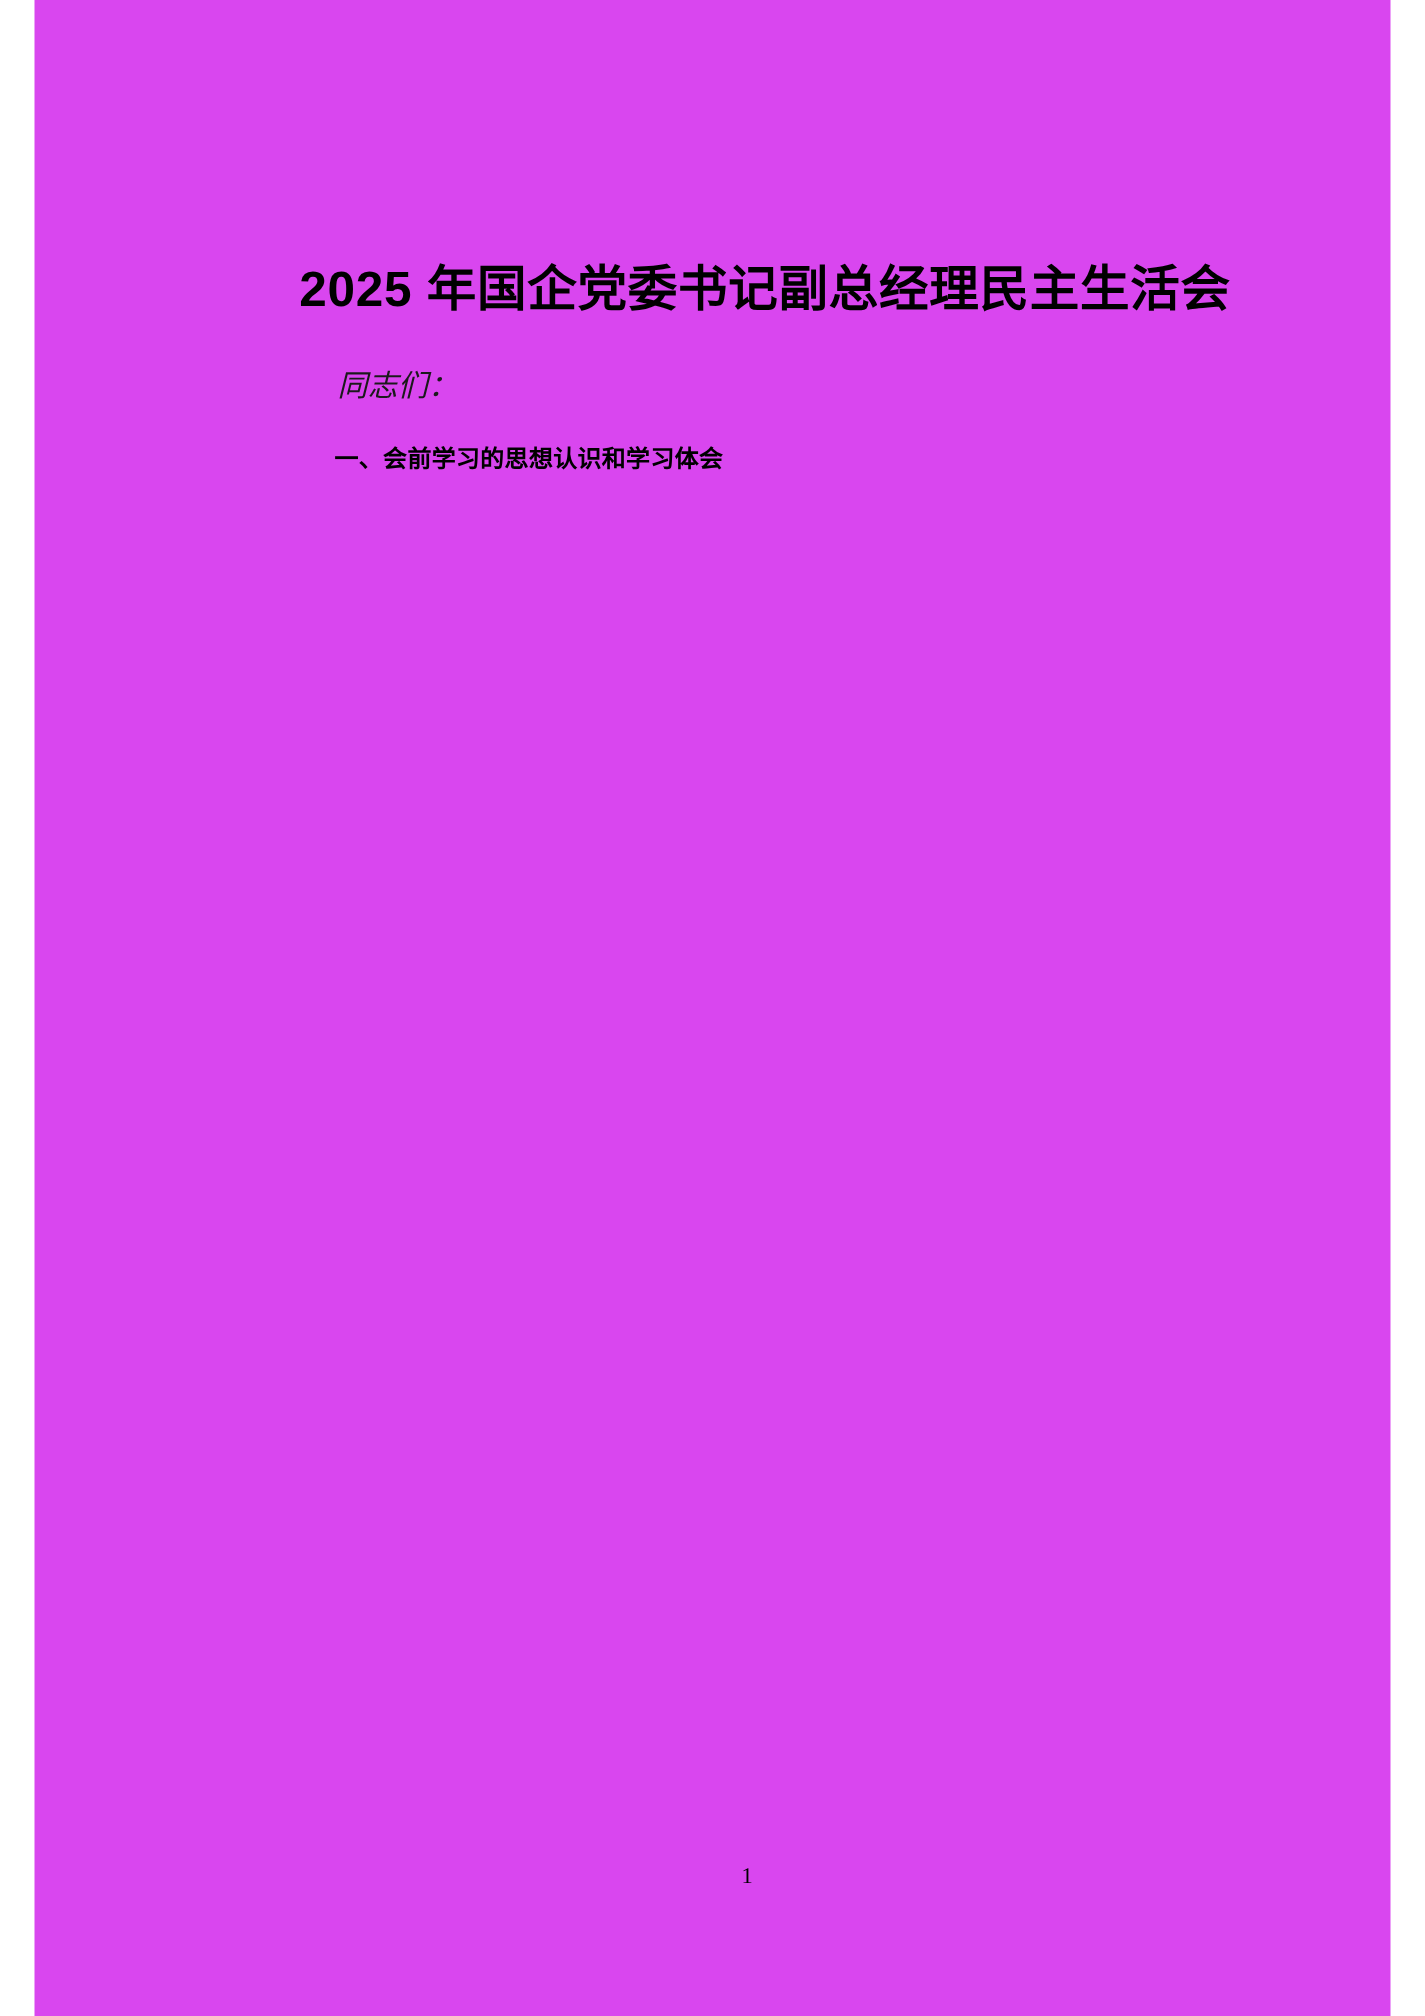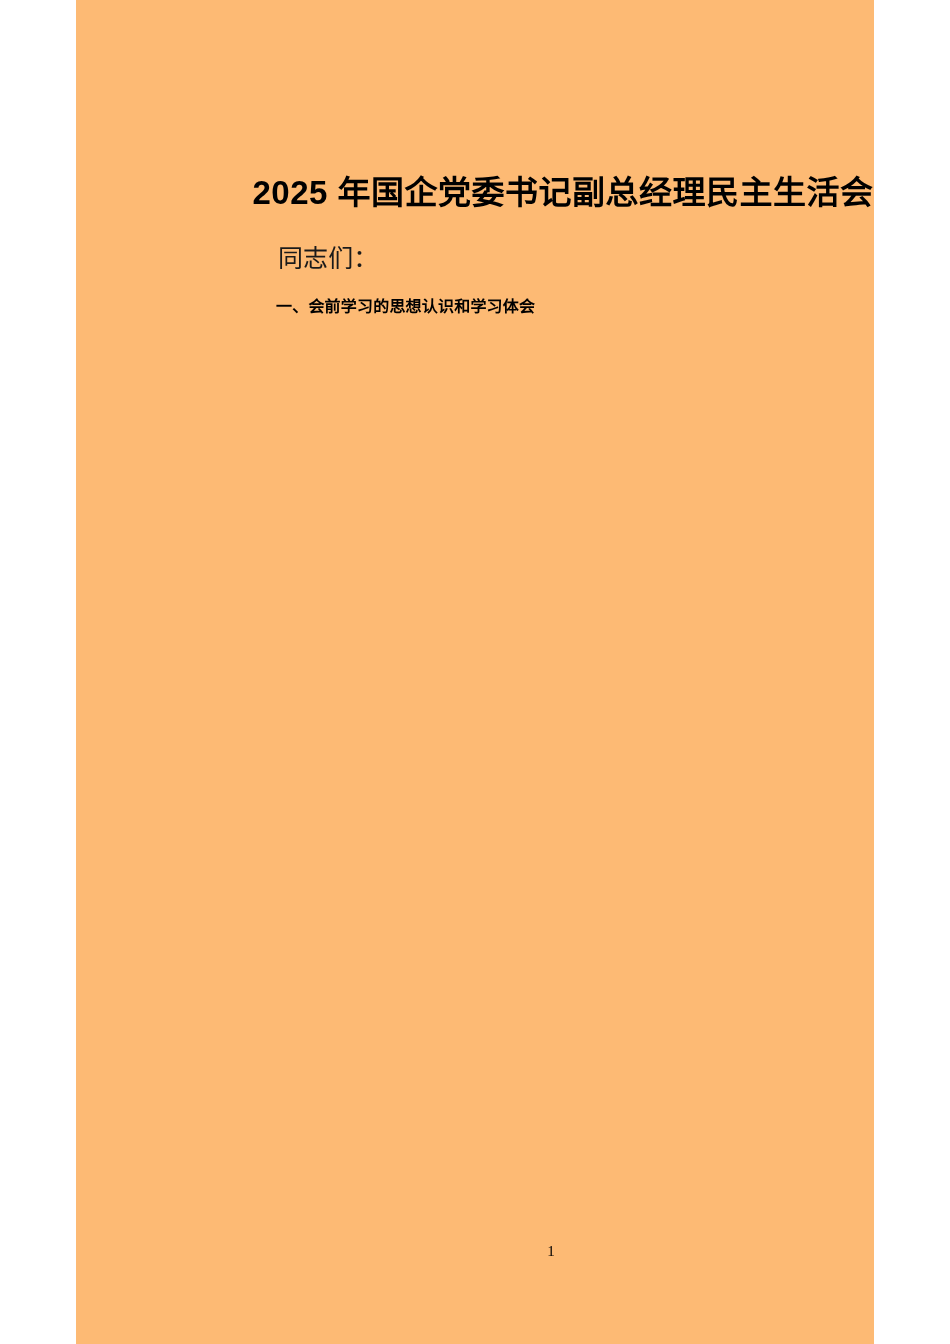--- a/index.html
+++ b/index.html
@@ -4,23 +4,23 @@
 <title>Document</title>
 <style>
   html, body {
     margin: 0;
     padding: 0;
     background: #ffffff;
   }
 
   .page {
     position: relative;
-    width: 798px;
+    width: 904px;
     height: 1344px;
-    background: #fdba74;
+    background: #d946ef;
     margin: 0 auto;
     overflow: hidden;
     box-sizing: border-box;
   }
 
   .doc-body {
     position: absolute;
     left: 152px;
     top: 168px;
     width: 670px;
@@ -44,29 +44,30 @@
     font-size: 16px;
     line-height: 47px;
     color: #000000;
     text-indent: 48px;
     margin: 0;
     letter-spacing: 0.2px;
   }
 
   .para {
     font-family: "Liberation Serif", "DejaVu Serif", serif;
-    font-size: 25px;
+    font-size: 20px;
     line-height: 47.5px;
     color: #1a1a1a;
     text-align: justify;
     text-justify: inter-ideograph;
     text-indent: 50px;
     margin: 0;
     letter-spacing: 0.1px;
     word-break: break-all;
+    font-style: italic;
   }
 
   .page-number {
     position: absolute;
     left: 0;
     top: 1243px;
     width: 950px;
     text-align: center;
     font-family: "Liberation Serif", "DejaVu Serif", serif;
     font-size: 15px;

